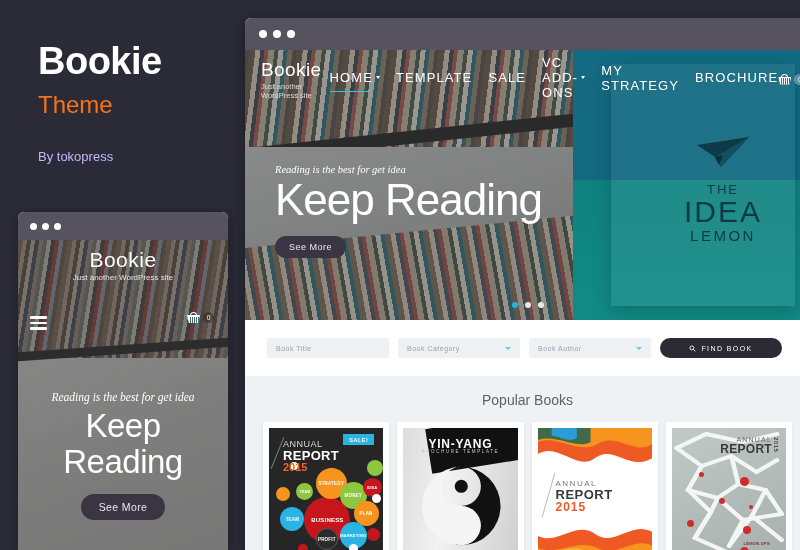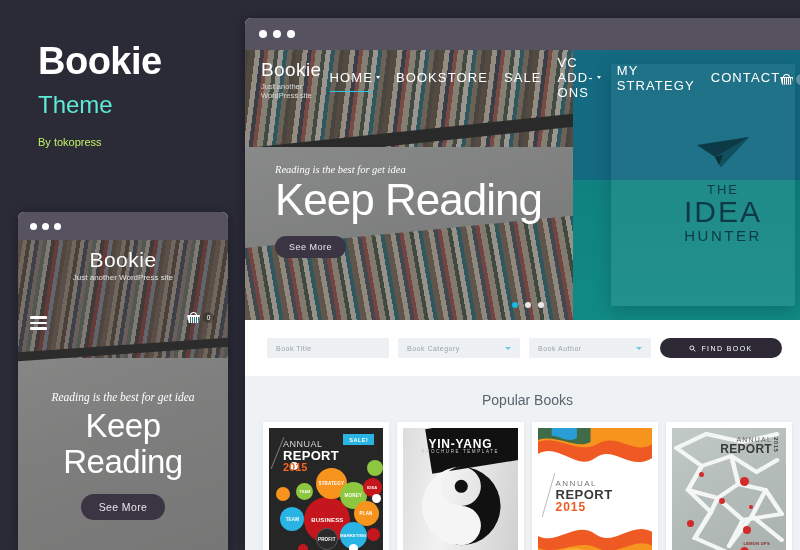--- a/index.html
+++ b/index.html
@@ -10,23 +10,23 @@
     font-family: "Liberation Sans", sans-serif;
   }
   #stage { position: relative; width: 800px; height: 550px; background: #2b2b38; overflow: hidden; }
 
   
   .promo { position: absolute; left: 38px; top: 42px; width: 200px; }
   .promo-title {
     font-size: 38px; font-weight: bold; color: #ffffff; letter-spacing: -0.5px; line-height: 1.05;
   }
   .promo-sub {
-    font-size: 24px; font-weight: 300; color: #5eead4; margin-top: 10px; line-height: 1.1;
-  }
-  .promo-by { font-size: 11px; color: #bef264; margin-top: 18px; }
+    font-size: 24px; font-weight: 300; color: #f97316; margin-top: 10px; line-height: 1.1;
+  }
+  .promo-by { font-size: 13px; color: #c4b5fd; margin-top: 31px; }
 
   
   .mobile {
     position: absolute; left: 18px; top: 212px; width: 210px; height: 338px;
     background: #ffffff; border-radius: 6px 6px 0 0; overflow: hidden;
     box-shadow: 0 2px 12px rgba(0,0,0,.35);
   }
   .mobile-bar {
     height: 28px; background: #56525f; display: flex; align-items: center; padding-left: 12px; gap: 5px;
   }
@@ -300,50 +300,50 @@
       <div class="hero-right">
         <div class="cover">
           <svg class="plane" width="56" height="34" viewBox="0 0 56 34">
             <path d="M2 10 L54 2 L26 32 L20 22 Z" fill="#0c3a46"></path>
             <path d="M20 22 L54 2 L26 32 Z" fill="#10505f"></path>
             <path d="M20 22 L28 20 L24 30 Z" fill="#0a2f39"></path>
           </svg>
           <div class="cover-txt">
             <div class="cover-the">THE</div>
             <div class="cover-idea">IDEA</div>
-            <div class="cover-hunter">HUNTER</div>
+            <div class="cover-hunter">LEMON</div>
           </div>
         </div>
       </div>
 
       <div class="d-nav">
         <div class="d-logo-wrap">
           <div class="d-logo">Bookie</div>
           <div class="d-tag">Just another WordPress site</div>
         </div>
         <div class="d-menu">
           <div class="d-menu-item active">
             <span>HOME</span>
             <span class="caret"></span>
           </div>
           <div class="d-menu-item">
-            <span>BOOKSTORE</span>
+            <span>TEMPLATE</span>
           </div>
           <div class="d-menu-item">
             <span>SALE</span>
           </div>
           <div class="d-menu-item">
             <span>VC ADD-ONS</span>
             <span class="caret"></span>
           </div>
           <div class="d-menu-item">
             <span>MY STRATEGY</span>
           </div>
           <div class="d-menu-item">
-            <span>CONTACT</span>
+            <span>BROCHURE</span>
           </div>
         </div>
         <div class="d-cart">
           <span class="basket">
             <span class="handle"></span>
               <span class="body"></span>
           </span>
           <span class="badge">0</span>
         </div>
       </div>

